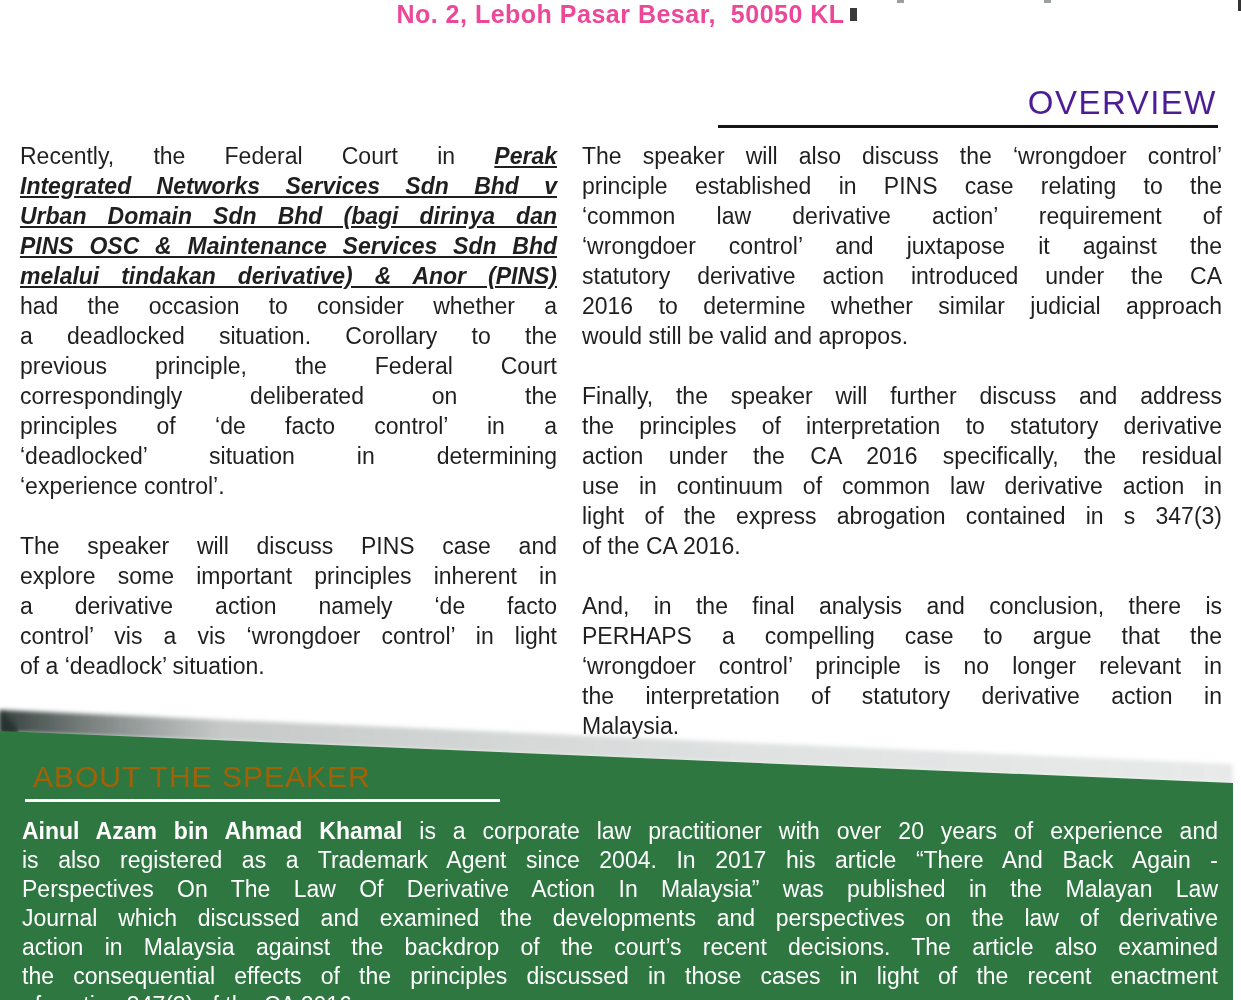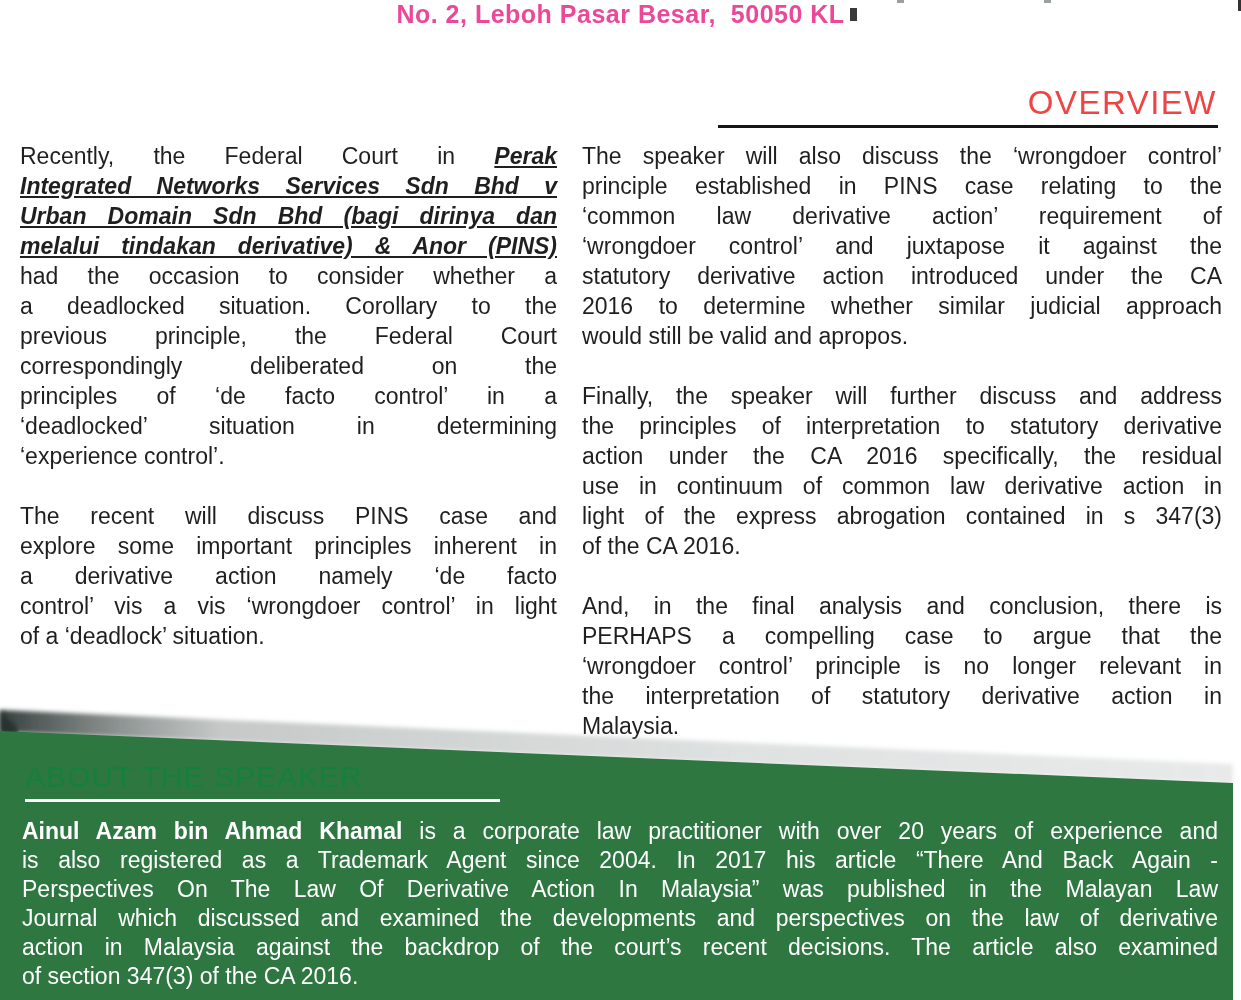--- a/index.html
+++ b/index.html
@@ -15,21 +15,21 @@
     top:0;left:0;width:1241px;text-align:center;
     font-size:25px;font-weight:700;color:#ec4899;
     white-space:pre;letter-spacing:.5px;
   }
   
   .artifact{position:absolute;}
   
   #overview-heading{
     top:84px;right:24px;
     font-size:33px;font-weight:400;letter-spacing:1.5px;
-    color:#ef4444;
+    color:#4c1d95;
   }
   #overview-rule{
     top:125px;right:23px;width:500px;height:3px;background:#161616;
   }
   
   .col{line-height:30px;font-size:23px;}
   #col-left{top:141px;left:20px;width:537px;}
   #col-right{top:141px;left:582px;width:640px;}
   .para{margin:0 0 30px 0;}
   .jline{
@@ -37,22 +37,22 @@
     text-align-last:justify;
     -moz-text-align-last:justify;
     height:30px;overflow:visible;white-space:normal;
   }
   .jline.last{text-align-last:left;-moz-text-align-last:left;}
   .b{font-weight:700;}
   .i{font-style:italic;text-decoration:underline;}
   
   #band-svg{top:700px;left:0;}
   #about-heading{
-    top:760px;left:25px;
-    font-size:30px;font-weight:400;letter-spacing:1px;color:#15803d;
+    top:760px;left:33px;
+    font-size:30px;font-weight:400;letter-spacing:1px;color:#a16207;
   }
   #about-rule{top:799px;left:25px;width:475px;height:3px;background:#ffffff;}
   #bio{top:817px;left:22px;width:1196px;color:#ffffff;font-size:23px;}
   #bio .jline{line-height:29px;height:29px;}
 </style>
 </head>
 <body>
 
 <div id="address" class="abs">No. 2, Leboh Pasar Besar,  50050 KL</div>
 
@@ -62,31 +62,32 @@
 <div class="artifact" style="left:1238px;top:0;width:3px;height:11px;background:#333333;"></div>
 
 <div id="overview-heading" class="abs">OVERVIEW</div>
 <div id="overview-rule" class="abs"></div>
 
 <div id="col-left" class="abs col">
     <div class="para">
       <div class="jline"><span>Recently, the Federal Court in </span><span class="b i">Perak</span></div>
       <div class="jline"><span class="b i">Integrated Networks Services Sdn Bhd v</span></div>
       <div class="jline"><span class="b i">Urban Domain Sdn Bhd (bagi dirinya dan</span></div>
+      <div class="jline"><span class="b i">PINS OSC &amp; Maintenance Services Sdn Bhd</span></div>
       <div class="jline"><span class="b i">melalui tindakan derivative) &amp; Anor (PINS)</span></div>
       <div class="jline"><span>had the occasion to consider whether a</span></div>
       <div class="jline"><span>a deadlocked situation. Corollary to the</span></div>
       <div class="jline"><span>previous principle, the Federal Court</span></div>
       <div class="jline"><span>correspondingly deliberated on the</span></div>
       <div class="jline"><span>principles of ‘de facto control’ in a</span></div>
       <div class="jline"><span>‘deadlocked’ situation in determining</span></div>
       <div class="jline last"><span>‘experience control’.</span></div>
     </div>
     <div class="para">
-      <div class="jline"><span>The recent will discuss PINS case and</span></div>
+      <div class="jline"><span>The speaker will discuss PINS case and</span></div>
       <div class="jline"><span>explore some important principles inherent in</span></div>
       <div class="jline"><span>a derivative action namely ‘de facto</span></div>
       <div class="jline"><span>control’ vis a vis ‘wrongdoer control’ in light</span></div>
       <div class="jline last"><span>of a ‘deadlock’ situation.</span></div>
     </div>
   </div>
 <div id="col-right" class="abs col">
     <div class="para">
       <div class="jline"><span>The speaker will also discuss the ‘wrongdoer control’</span></div>
       <div class="jline"><span>principle established in PINS case relating to the</span></div>
@@ -132,15 +133,16 @@
 
 <div id="about-heading" class="abs">ABOUT THE SPEAKER</div>
 <div id="about-rule" class="abs"></div>
 <div id="bio" class="abs">
     <div class="para">
       <div class="jline"><span class="b">Ainul Azam bin Ahmad Khamal</span><span> is a corporate law practitioner with over 20 years of experience and</span></div>
       <div class="jline"><span>is also registered as a Trademark Agent since 2004. In 2017 his article “There And Back Again -</span></div>
       <div class="jline"><span>Perspectives On The Law Of Derivative Action In Malaysia” was published in the Malayan Law</span></div>
       <div class="jline"><span>Journal which discussed and examined the developments and perspectives on the law of derivative</span></div>
       <div class="jline"><span>action in Malaysia against the backdrop of the court’s recent decisions. The article also examined</span></div>
+      <div class="jline"><span>the consequential effects of the principles discussed in those cases in light of the recent enactment</span></div>
       <div class="jline last"><span>of section 347(3) of the CA 2016.</span></div>
     </div>
   </div>
 
 </body></html>

